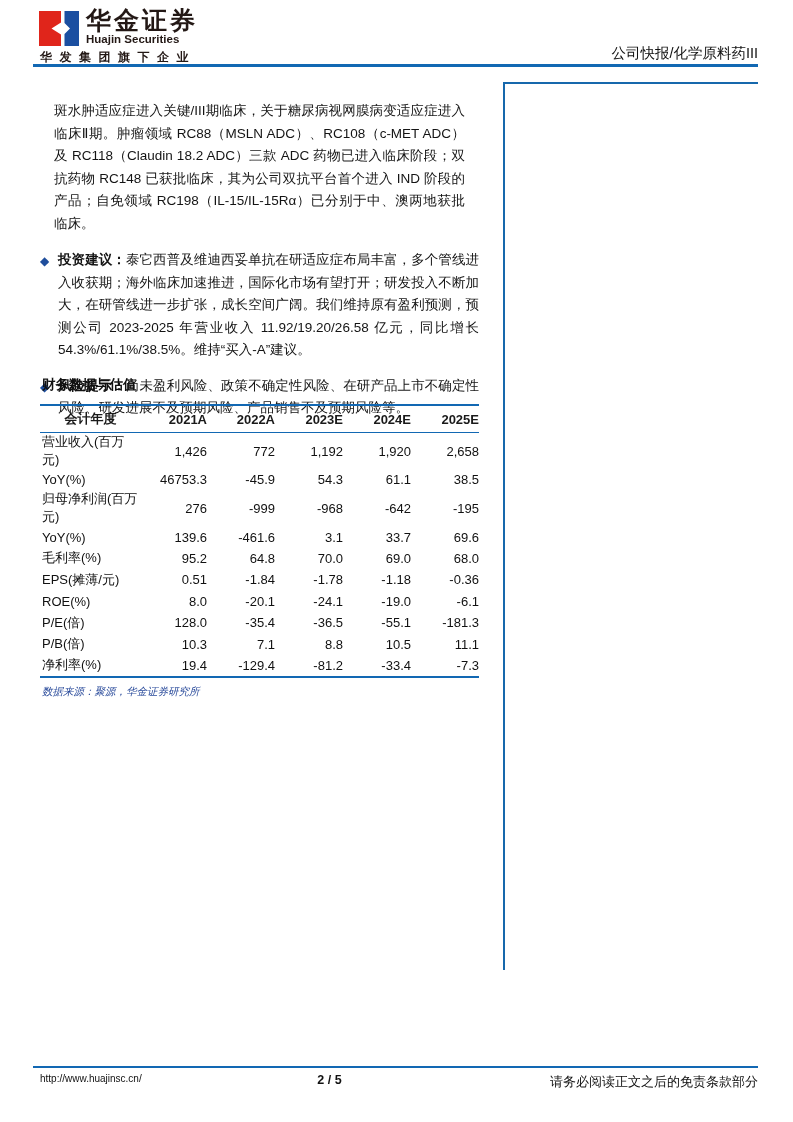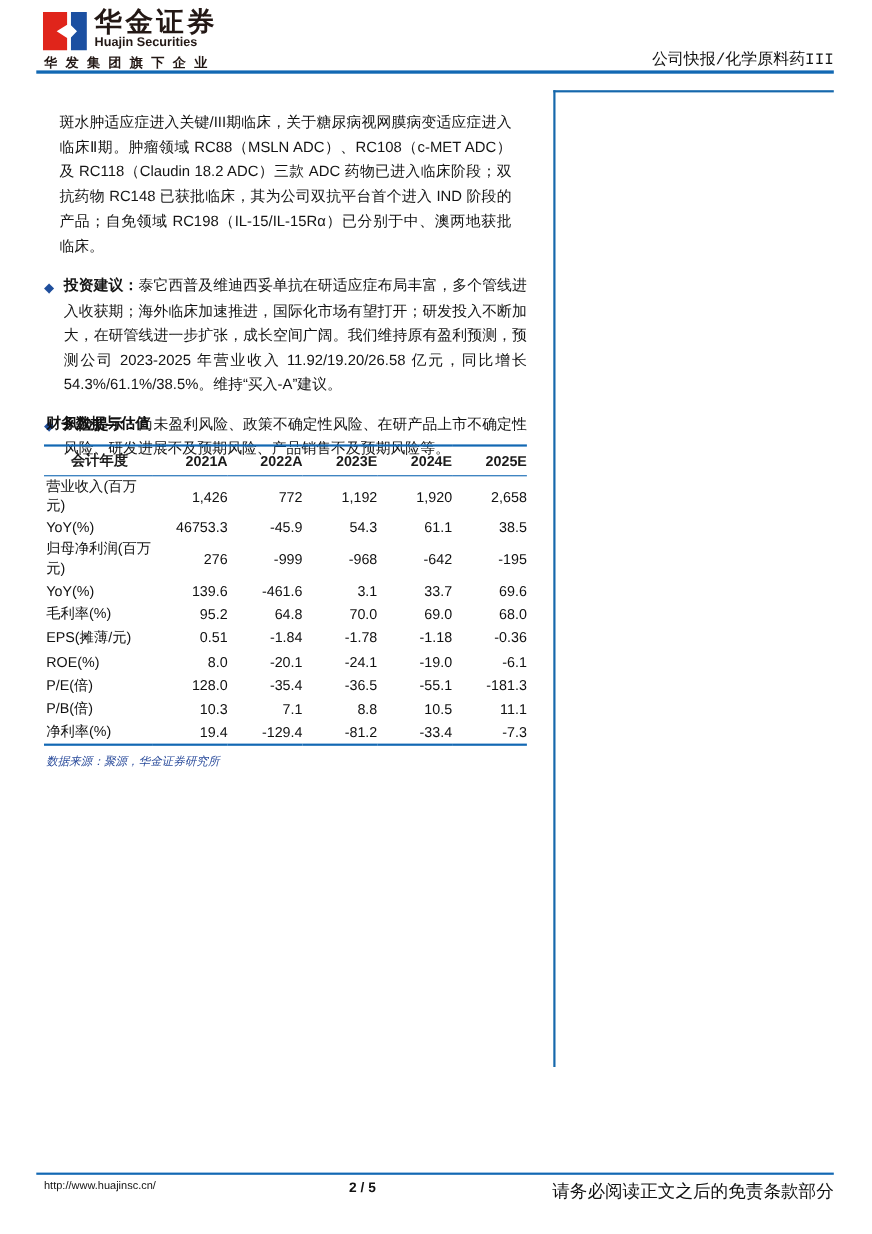--- a/index.html
+++ b/index.html
@@ -9,21 +9,21 @@
     overflow:hidden;
   }
   .abs{position:absolute;}
 
   
   .logo-mark{left:39px;top:11px;width:40px;height:35px;}
   .brand-block{left:86px;top:7px;}
   .brand-cn{font-size:25px;font-weight:bold;letter-spacing:3px;color:#231815;line-height:26px;}
   .brand-en{font-size:11.5px;font-weight:bold;color:#231815;line-height:13px;}
   .brand-sub{left:40px;top:49px;font-size:12px;font-weight:600;letter-spacing:7.5px;color:#231815;}
-  .doc-type{right:35px;top:44px;font-family:Liberation Mono, monospace;font-size:14.5px;color:#111;}
+  .doc-type{right:35px;top:44px;font-family:Liberation Sans, sans-serif;font-size:14.5px;color:#111;}
   .header-rule{left:33px;top:64px;width:725px;height:3px;background:#1268B3;}
 
   
   .sidebar-box{left:503px;top:82px;width:253px;height:886px;
     border-top:2px solid #1668AC;border-left:2px solid #1668AC;}
 
   
   .content{left:40px;top:86px;width:439px;font-size:13.5px;line-height:22.5px;text-align:justify;color:#141414;}
   .content p{margin:14px;}
   .bullet-item{position:relative;padding-left:18px;margin-top:13px;}
@@ -40,21 +40,21 @@
   .fin-table thead th:first-child{text-align:center;padding-left:2px;}
   .fin-table td{height:21.4px;padding:0;vertical-align:middle;color:#111;}
   .fin-table td.num{text-align:right;}
   .fin-table td:first-child{padding-left:2px;}
   .source-note{margin:7px 0 0 2px;font-size:10.5px;font-style:italic;color:#2A4B9B;}
 
   
   .footer-rule{left:33px;top:1066px;width:725px;height:2px;background:#1268B3;}
   .footer-url{left:40px;top:1073px;font-size:10px;color:#111;text-decoration:none;}
   .footer-page{left:0;top:1073px;width:659px;text-align:center;font-size:12.5px;font-weight:600;color:#111;}
-  .footer-disclaimer{right:35px;top:1073px;font-family:"Liberation Serif","DejaVu Serif",serif;font-size:16px;color:#111;}
+  .footer-disclaimer{right:35px;top:1073px;font-family:"Liberation Serif","DejaVu Serif",serif;font-size:13px;color:#111;}
 </style>
 </head>
 <body>
 
 <div>
 
   <div class="abs logo-mark">
     <svg width="40" height="35" viewBox="0 0 40 35" xmlns="http://www.w3.org/2000/svg">
       <path d="M0 0 H22 V11.5 L12.5 17.5 L22 23.5 V35 H0 Z" fill="#E0251B"></path>
       <path d="M25.5 0 H40 V35 H25.5 V23 L31 17.5 L25.5 12 Z" fill="#1B4FA1"></path>

